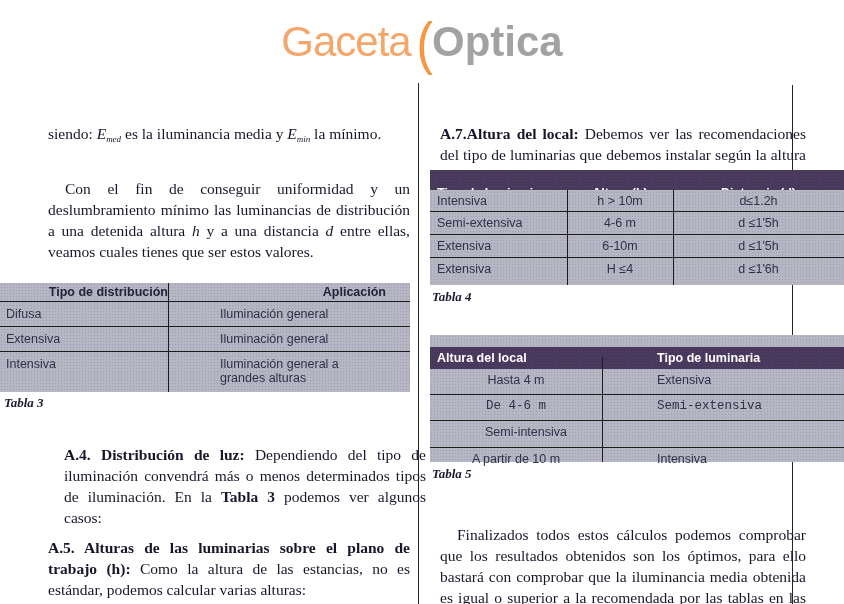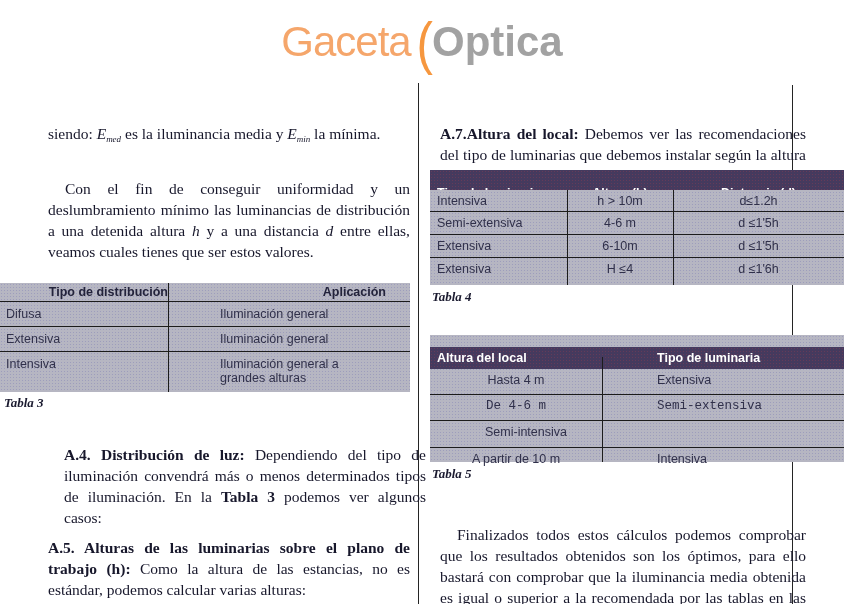--- a/index.html
+++ b/index.html
@@ -78,21 +78,21 @@
 <body>
 
 <div class="logo">
   <span class="gaceta">Gaceta</span><span class="paren">(</span><span class="optica">Optica</span>
 </div>
 
 <div class="vline" style="left:418px;top:83px;height:521px;"></div>
 <div class="vline" style="left:792px;top:85px;height:519px;"></div>
 
 <p class="para leftcol" style="top:107px;">
-  <span>siendo: </span><span class="i">E</span><span class="sub">med</span><span> es la iluminancia media y </span><span class="i">E</span><span class="sub">min</span><span> la mínima.</span>
+  <span>siendo: </span><span class="i">E</span><span class="sub">med</span><span> es la iluminancia media y </span><span class="i">E</span><span class="sub">min</span><span> la mínimo.</span>
 </p>
 
 <p class="para leftcol indent" style="top:162px;">
   <span>Con el fin de conseguir uniformidad y un deslumbramiento mínimo las luminancias de distribución a una detenida altura </span><span class="i">h</span><span> y a una distancia </span><span class="i">d</span><span> entre ellas, veamos cuales tienes que ser estos valores.</span>
 </p>
 
 <div class="tbl t3">
   <div class="trow hrow rule">
     <div class="tcell c1">Tipo de distribución</div>
     <div class="tcell c2">Aplicación</div>

